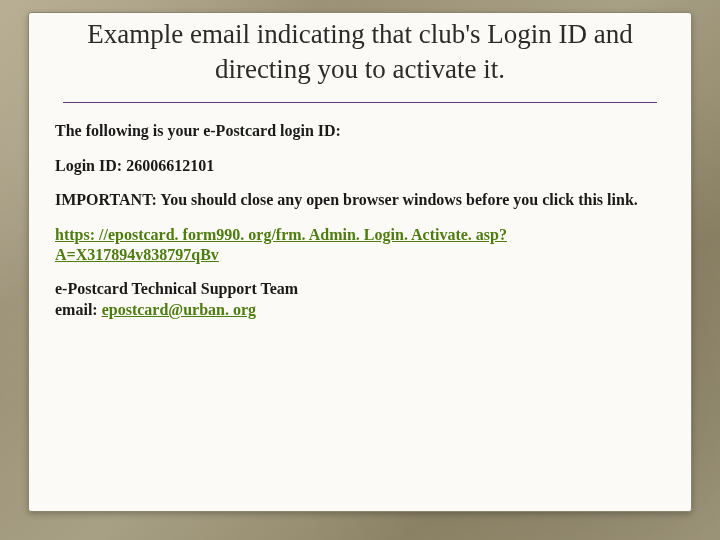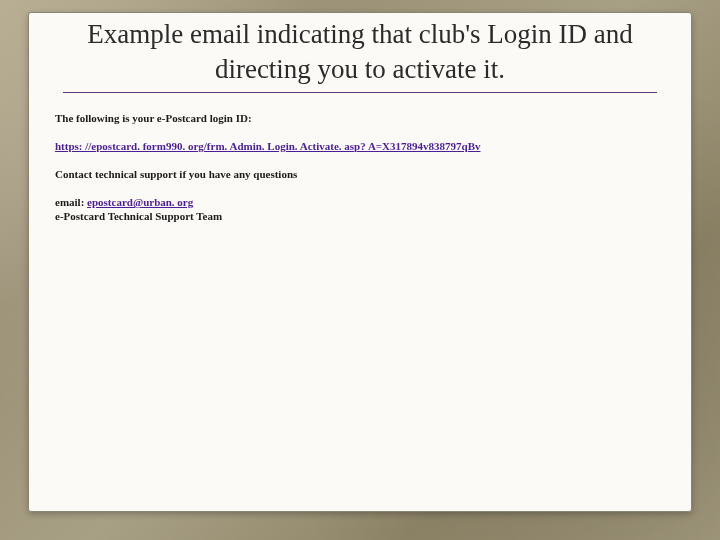--- a/index.html
+++ b/index.html
@@ -30,62 +30,66 @@
   .title-wrap {
     padding: 4px 34px 10px 34px;
     text-align: center;
   }
   .title {
     font-family: Georgia, serif;
     font-size: 27px;
     line-height: 1.28;
     color: #2b2b2b;
     border-bottom: 1.5px solid #5d3a73;
-    padding-bottom: 6px;
+    padding-bottom: 16px;
     display: inline-block;
     width: 100%;
     font-weight: normal;
   }
   .body {
     padding: 8px 26px 10px 26px;
-    font-size: 11px;
+    font-size: 16px;
     line-height: 1.28;
     color: #1a1a1a;
     font-weight: 600;
   }
   .body p { margin-bottom: 14px; font-weight: 600; }
   .body .block { margin-bottom: 14px; }
   .body .block div { font-weight: 600; }
   .link {
-    color: #4c1d95;
+    color: #4d7c0f;
     text-decoration: underline;
     font-weight: 600;
   }
   .sig { margin-top: 0; }
   .sig div { font-weight: 600; }
 </style>
 </head>
 <body>
 
 <div class="card">
   <div class="title-wrap">
     <div class="title">Example email indicating that club's Login ID and directing you to activate it.</div>
   </div>
   <div class="body">
     <p>The following is your e-Postcard login ID:</p>
 
     <div class="block">
+      <div>
+        <span>Login ID:</span>
+        <span>26006612101</span>
+      </div>
     </div>
 
+    <p>IMPORTANT: You should close any open browser windows before you click this link.</p>
     <p>
       <span class="link">https: //epostcard. form990. org/frm. Admin. Login. Activate. asp? A=X317894v838797qBv</span>
     </p>
-    <p>Contact technical support if you have any questions</p>
 
     <div class="sig">
+      <div>e-Postcard Technical Support Team</div>
       <div>
         <span>email:</span>
         <span class="link">epostcard@urban. org</span>
       </div>
-      <div>e-Postcard Technical Support Team</div>
     </div>
   </div>
 </div>
 
 </body></html>

